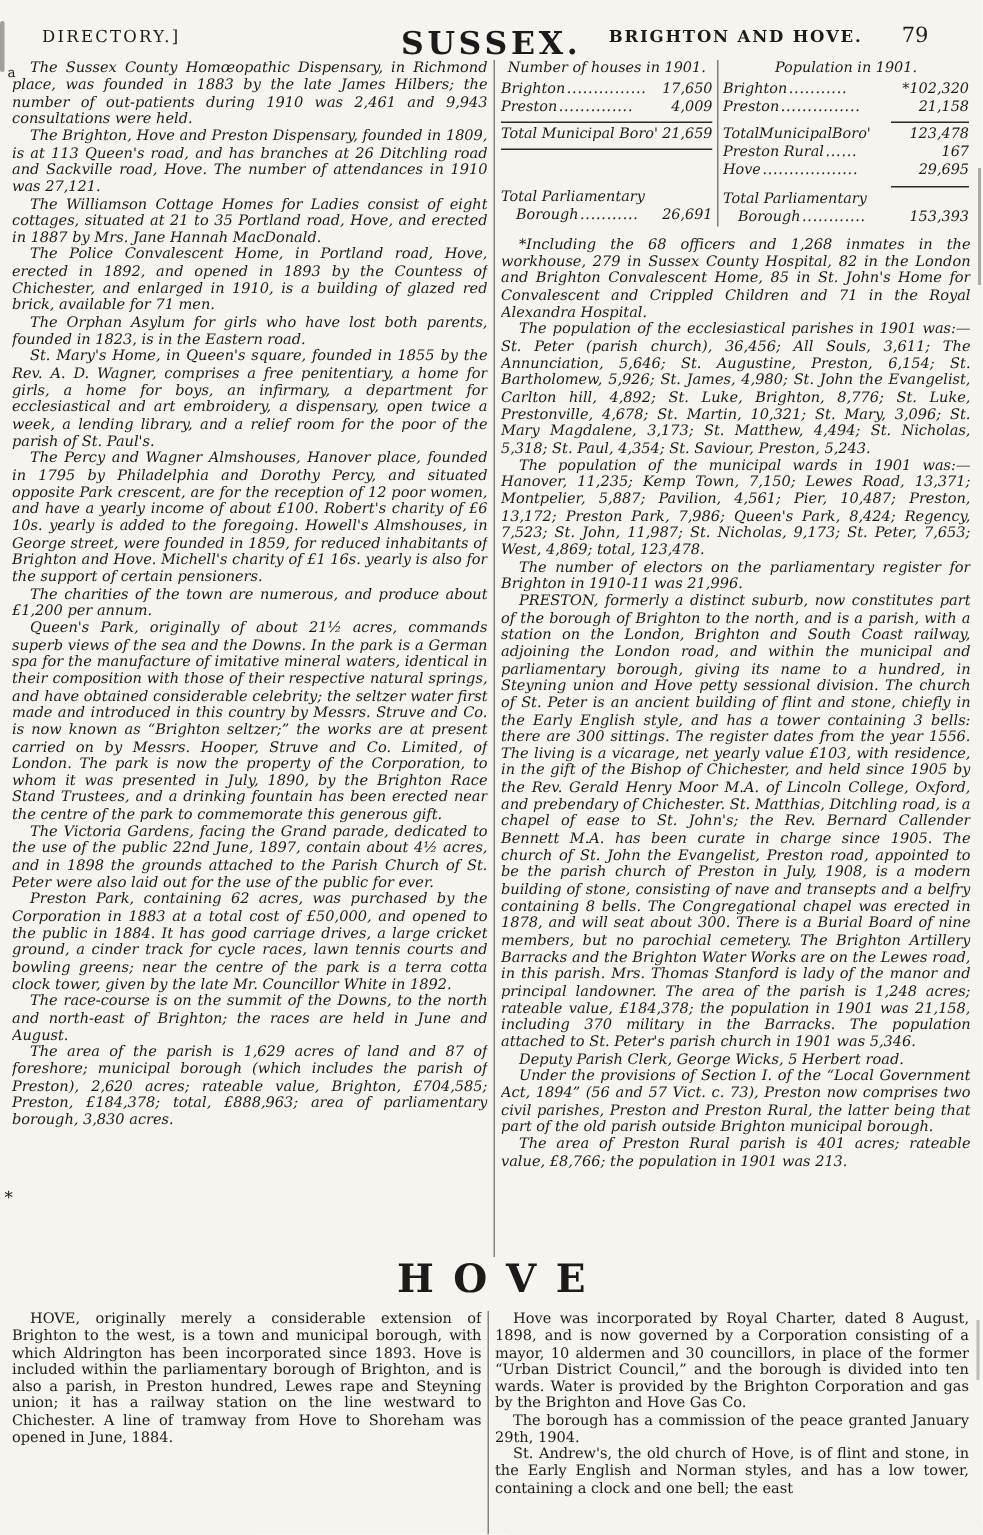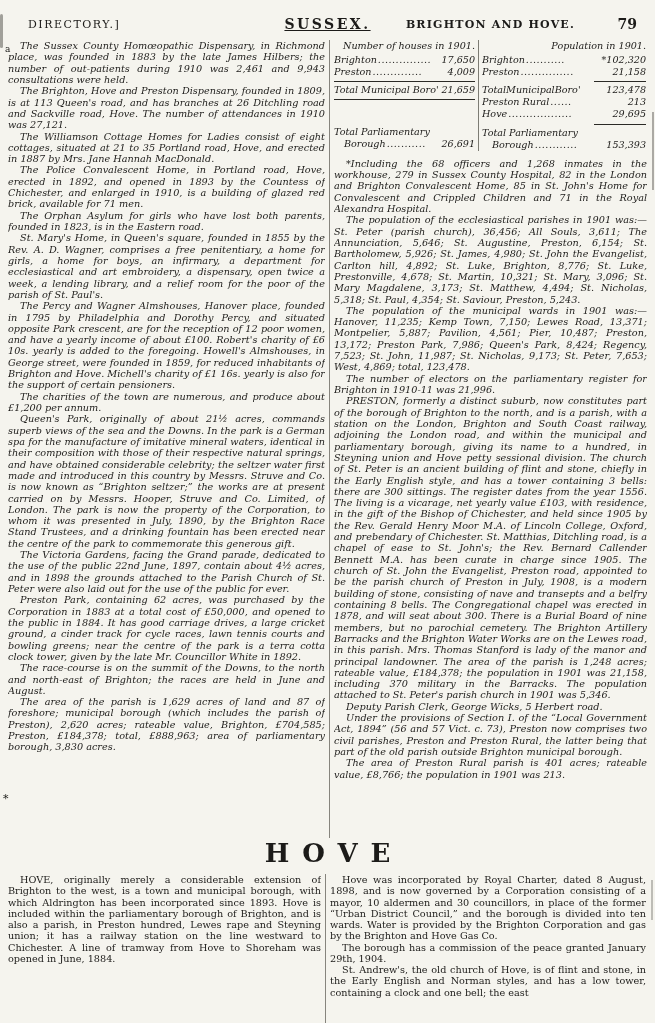--- a/index.html
+++ b/index.html
@@ -7,40 +7,40 @@
     position:relative;
     width:655px;height:1023px;
     background:#f5f4ee;
     font-family:"DejaVu Serif","Liberation Serif",serif;
     color:#1c1b19;
     overflow:hidden;
   }
   
   .hdr{position:absolute;top:16px;left:0;right:0;height:20px;}
   .hdr .dir{position:absolute;left:28px;top:2px;font-size:11px;letter-spacing:1.5px;}
-  .hdr .sussex{position:absolute;left:50%;transform:translateX(-50%);top:0;font-size:14px;letter-spacing:2.5px;font-weight:bold;text-decoration:underline;}
+  .hdr .sussex{position:absolute;left:50%;transform:translateX(-50%);top:0;font-size:21px;letter-spacing:2.5px;font-weight:bold;}
   .hdr .bh{position:absolute;right:80px;top:2px;font-size:11px;letter-spacing:1.2px;font-weight:bold;}
-  .hdr .pgnum{position:absolute;right:18px;top:0;font-size:14px;font-weight:bold;}
+  .hdr .pgnum{position:absolute;right:36px;top:0;font-size:14px;font-weight:normal;}
   
   .topsec{
     position:absolute;top:40px;left:8px;width:639px;height:798px;
     display:flex;overflow:hidden;font-style:italic;
   }
   .col{font-size:9.7px;line-height:11.32px;text-align:justify;overflow:hidden;}
   .lcol{width:317px;}
   .rcol{width:313px;}
   .vdiv{width:1px;background:#4a4840;opacity:.65;margin:0 4px 0 4px;}
   p.para{margin:0;padding:0;text-indent:12px;}
   
   .tables{display:flex;margin-bottom:7px;font-size:9.6px;line-height:12.1px;}
   .tbl{overflow:hidden;}
   .tbl-houses{width:141px;}
   .tbl-pop{width:164px;}
   .tdiv{width:1px;background:#4a4840;opacity:.7;margin:0 3px;}
-  .tbl .ttitle{text-align:right;text-indent:0;margin:0 0 2px 0;white-space:nowrap;}
+  .tbl .ttitle{text-align:center;text-indent:0;margin:0 0 2px 0;white-space:nowrap;}
   .trow{display:flex;align-items:baseline;white-space:nowrap;}
   .trow .lbl{flex-shrink:0;}
   .trow .leader{flex:1;overflow:hidden;padding:0 1px;letter-spacing:.5px;}
   .trow .val{margin-left:auto;flex-shrink:0;}
   .trow.indent2{padding-left:10px;}
   .hrule{border-top:1px solid #2b2a26;margin:3px 0 2px 0;}
   .hrule.short{width:52px;margin-left:auto;}
   .tspacer{height:24px;}
   
   .hove-head{
@@ -153,21 +153,21 @@
           </div>
           <div class="hrule short"></div>
           <div class="trow">
             <span class="lbl">TotalMunicipalBoro'</span>
             <span class="leader"></span>
             <span class="val">123,478</span>
           </div>
           <div class="trow">
             <span class="lbl">Preston Rural</span>
             <span class="leader">......</span>
-            <span class="val">213</span>
+            <span class="val">167</span>
           </div>
           <div class="trow">
             <span class="lbl">Hove</span>
             <span class="leader">..................</span>
             <span class="val">29,695</span>
           </div>
           <div class="hrule short"></div>
           <div class="trow">
             <span class="lbl">Total Parliamentary</span>
           </div>

